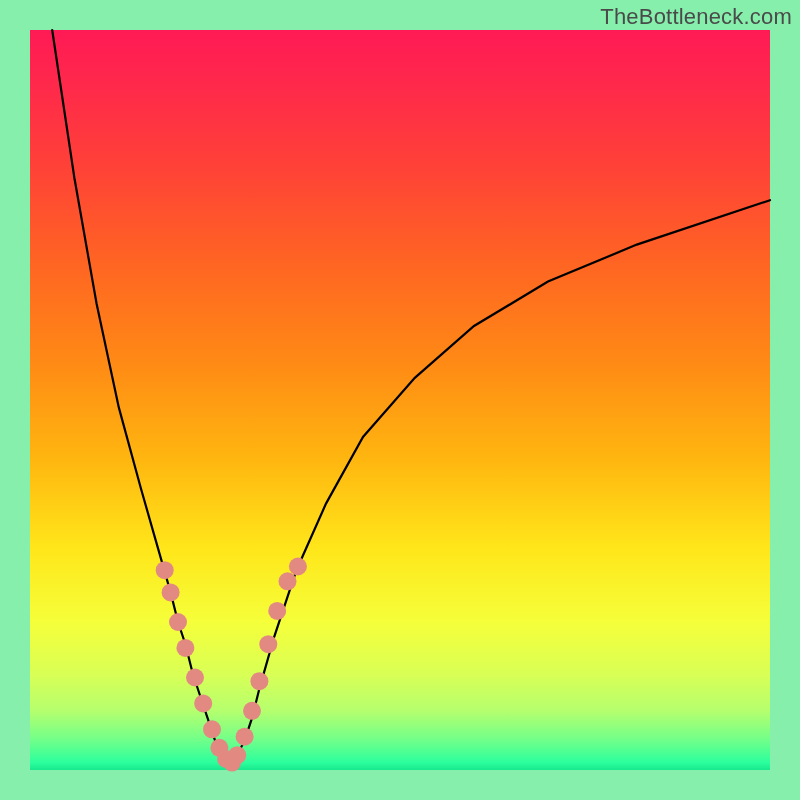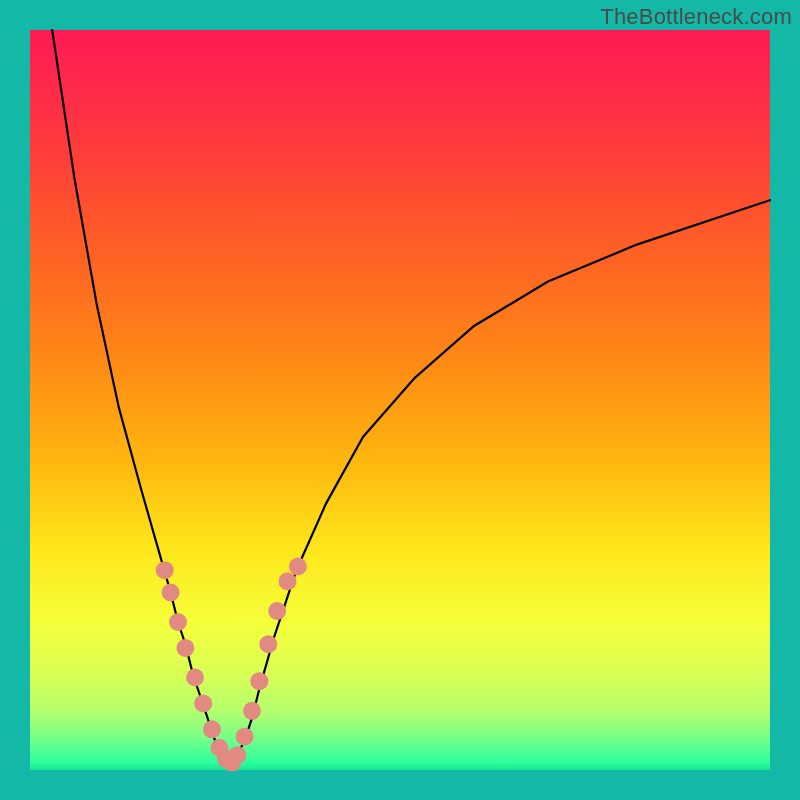--- a/index.html
+++ b/index.html
@@ -10,21 +10,21 @@
     overflow: hidden;
     background: #000;
     font-family: Arial, Helvetica, sans-serif;
   }
   .frame {
     position: absolute;
     left: 0;
     top: 0;
     width: 800px;
     height: 800px;
-    background: #14b8a6;
+    background: #86efac;
   }
   .plot-area {
     position: absolute;
     left: 30px;
     top: 30px;
     width: 740px;
     height: 740px;
     
     background: linear-gradient(
       to bottom,

